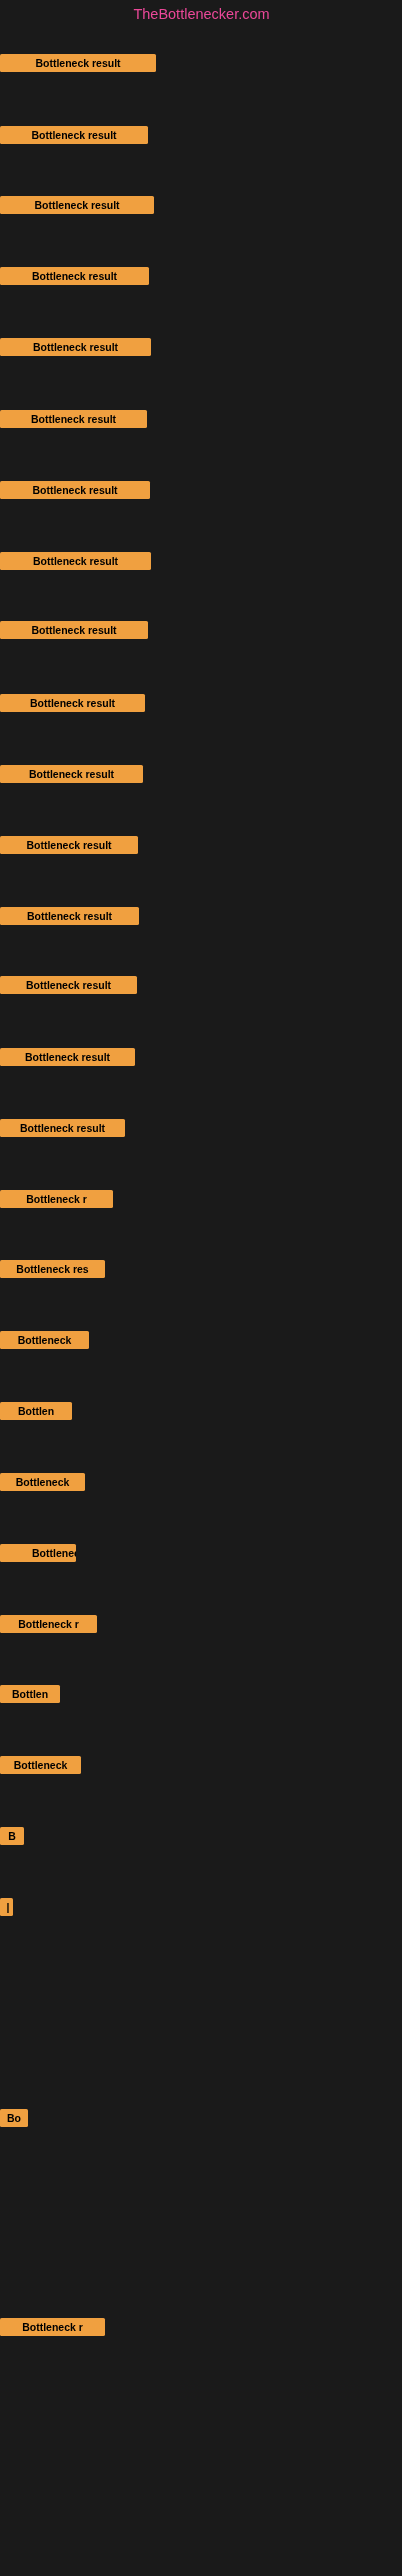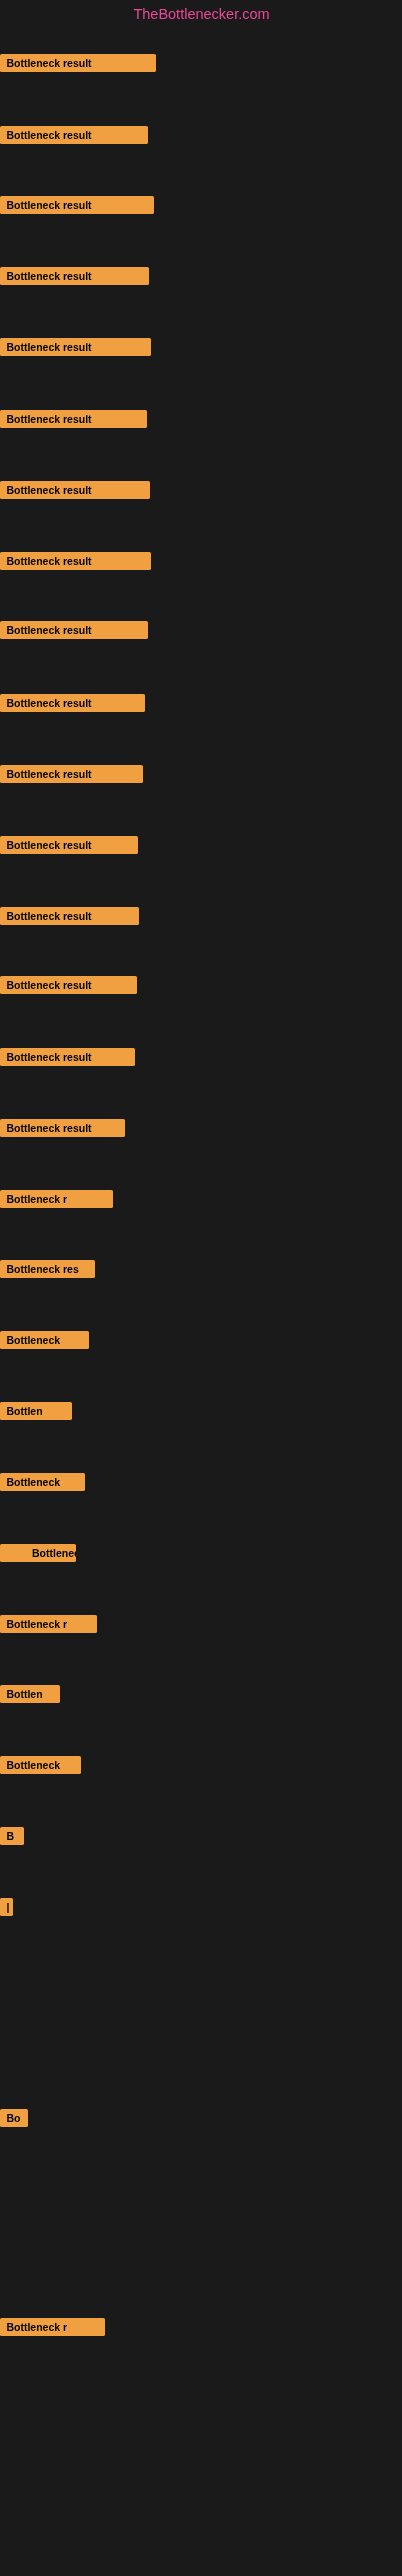--- a/index.html
+++ b/index.html
@@ -24,20 +24,21 @@
       position: absolute;
       left: 0;
       background-color: #f0a040;
       color: #000;
       font-size: 10.5px;
       font-weight: bold;
       padding: 3.2px 6.4px;
       border-radius: 1.6px;
       white-space: nowrap;
       overflow: hidden;
+      text-align: center;
     }
   </style>
 </head>
 <body>
 
 <div class="site-title">TheBottlenecker.com</div>
 
 <div id="items-container" style="position:relative; width:403px; height:2544px; top:0;">
 <div class="bottleneck-item" style="top: 22px; width: 156px; max-width: 156px;">Bottleneck result</div>
     <div class="bottleneck-item" style="top: 94px; width: 148px; max-width: 148px;">Bottleneck result</div>
@@ -49,21 +50,21 @@
     <div class="bottleneck-item" style="top: 520px; width: 151px; max-width: 151px;">Bottleneck result</div>
     <div class="bottleneck-item" style="top: 589px; width: 148px; max-width: 148px;">Bottleneck result</div>
     <div class="bottleneck-item" style="top: 662px; width: 145px; max-width: 145px;">Bottleneck result</div>
     <div class="bottleneck-item" style="top: 733px; width: 143px; max-width: 143px;">Bottleneck result</div>
     <div class="bottleneck-item" style="top: 804px; width: 138px; max-width: 138px;">Bottleneck result</div>
     <div class="bottleneck-item" style="top: 875px; width: 139px; max-width: 139px;">Bottleneck result</div>
     <div class="bottleneck-item" style="top: 944px; width: 137px; max-width: 137px;">Bottleneck result</div>
     <div class="bottleneck-item" style="top: 1016px; width: 135px; max-width: 135px;">Bottleneck result</div>
     <div class="bottleneck-item" style="top: 1087px; width: 125px; max-width: 125px;">Bottleneck result</div>
     <div class="bottleneck-item" style="top: 1158px; width: 113px; max-width: 113px;">Bottleneck r</div>
-    <div class="bottleneck-item" style="top: 1228px; width: 95px; max-width: 105px;">Bottleneck res</div>
+    <div class="bottleneck-item" style="top: 1228px; width: 105px; max-width: 105px;">Bottleneck res</div>
     <div class="bottleneck-item" style="top: 1299px; width: 89px; max-width: 89px;">Bottleneck</div>
     <div class="bottleneck-item" style="top: 1370px; width: 96px; max-width: 72px;">Bottlen</div>
     <div class="bottleneck-item" style="top: 1441px; width: 85px; max-width: 85px;">Bottleneck</div>
     <div class="bottleneck-item" style="top: 1512px; width: 100px; max-width: 76px; padding-left: 32px;">Bottlenec</div>
     <div class="bottleneck-item" style="top: 1583px; width: 97px; max-width: 97px;">Bottleneck r</div>
     <div class="bottleneck-item" style="top: 1653px; width: 60px; max-width: 60px;">Bottlen</div>
     <div class="bottleneck-item" style="top: 1724px; width: 81px; max-width: 81px;">Bottleneck</div>
     <div class="bottleneck-item" style="top: 1795px; width: 24px; max-width: 24px;">B</div>
     <div class="bottleneck-item" style="top: 1866px; width: 12px; max-width: 12px;">|</div>
     <div class="bottleneck-item" style="top: 2077px; width: 28px; max-width: 28px;">Bo</div>

